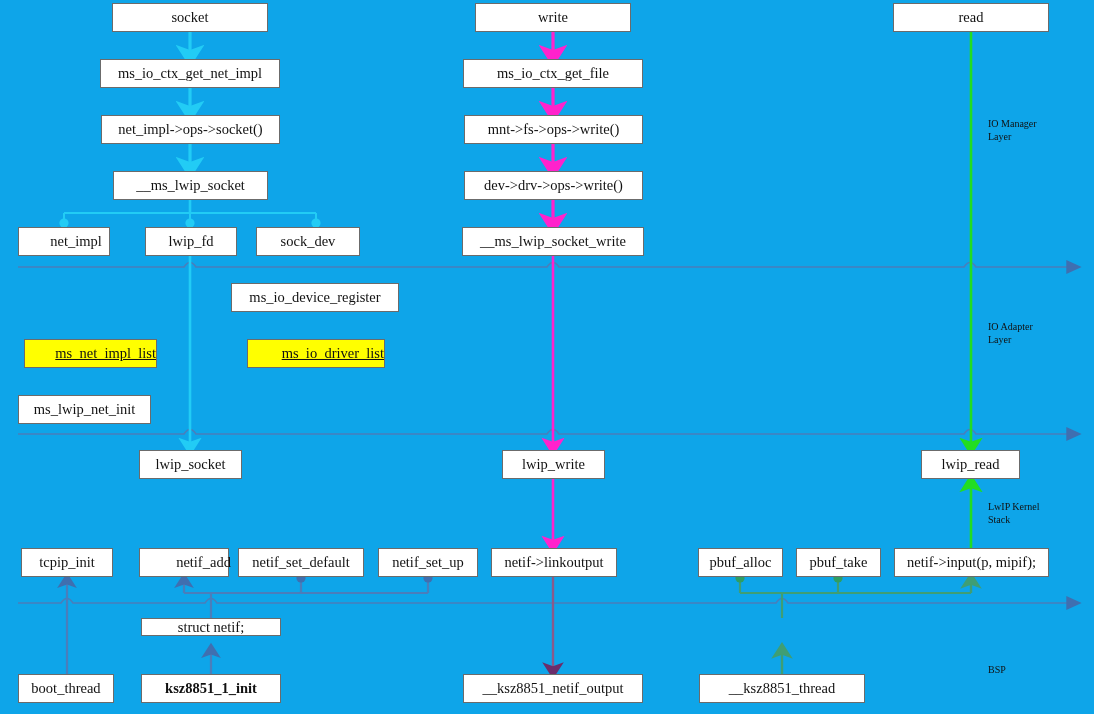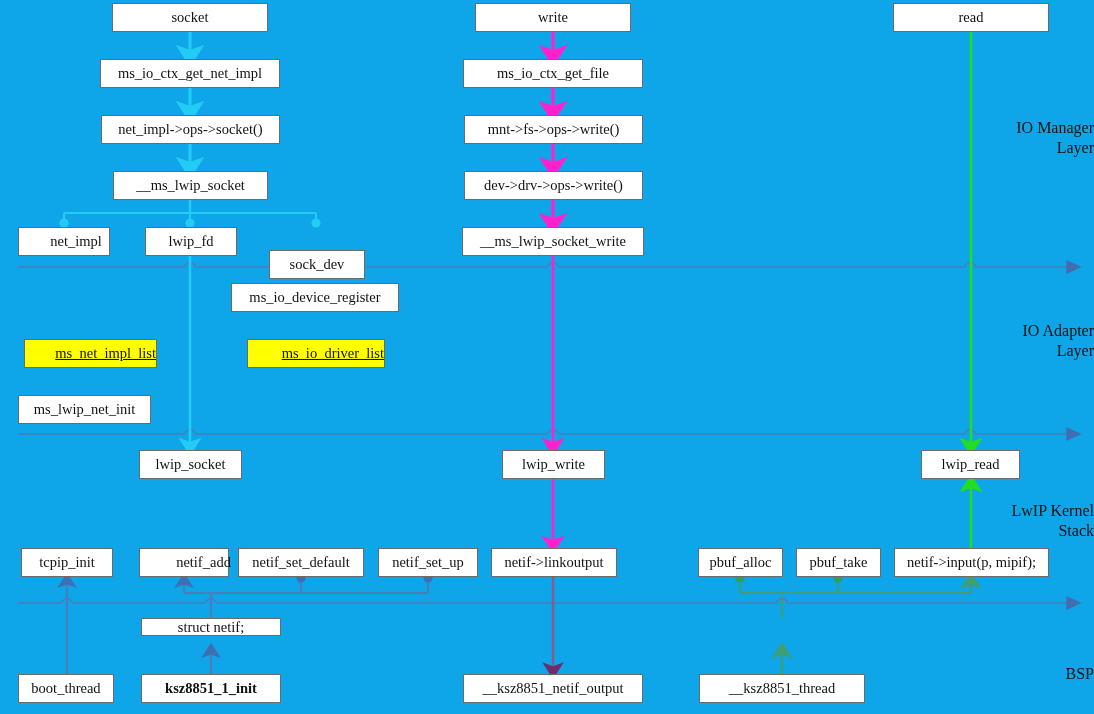--- a/index.html
+++ b/index.html
@@ -20,23 +20,23 @@
     justify-content:center;
     white-space:nowrap;
     text-align:center;
     box-shadow:0 0 0 0 rgba(0,0,0,0);
   }
   .node.hl{background:#ffff00;justify-content:flex-end;}
   .node.hl span{text-decoration:underline;}
   .layer-label{
     position:absolute;
     font-family:"Liberation Serif", serif;
-    font-size:16px;
+    font-size:10px;
     color:#111;
-    text-align:right;
+    text-align:left;
     line-height:1.25;
     white-space:pre-line;
   }
 </style>
 </head>
 <body>
 
 <div id="stage">
 
   <svg id="wires" viewBox="0 0 1094 714">
@@ -149,21 +149,21 @@
     </div>
   <div class="node" style="left:113px;top:171px;width:155px;height:29px;">
       <span>__ms_lwip_socket</span>
     </div>
   <div class="node" style="left:18px;top:227px;width:92px;height:29px;padding-left:24px;">
       <span>net_impl</span>
     </div>
   <div class="node" style="left:145px;top:227px;width:92px;height:29px;">
       <span>lwip_fd</span>
     </div>
-  <div class="node" style="left:269px;top:227px;width:96px;height:29px;margin-top:23px;">
+  <div class="node" style="left:256px;top:227px;width:104px;height:29px;">
       <span>sock_dev</span>
     </div>
 
   <div class="node" style="left:475px;top:3px;width:156px;height:29px;">
       <span>write</span>
     </div>
   <div class="node" style="left:463px;top:59px;width:180px;height:29px;">
       <span>ms_io_ctx_get_file</span>
     </div>
   <div class="node" style="left:464px;top:115px;width:179px;height:29px;">

